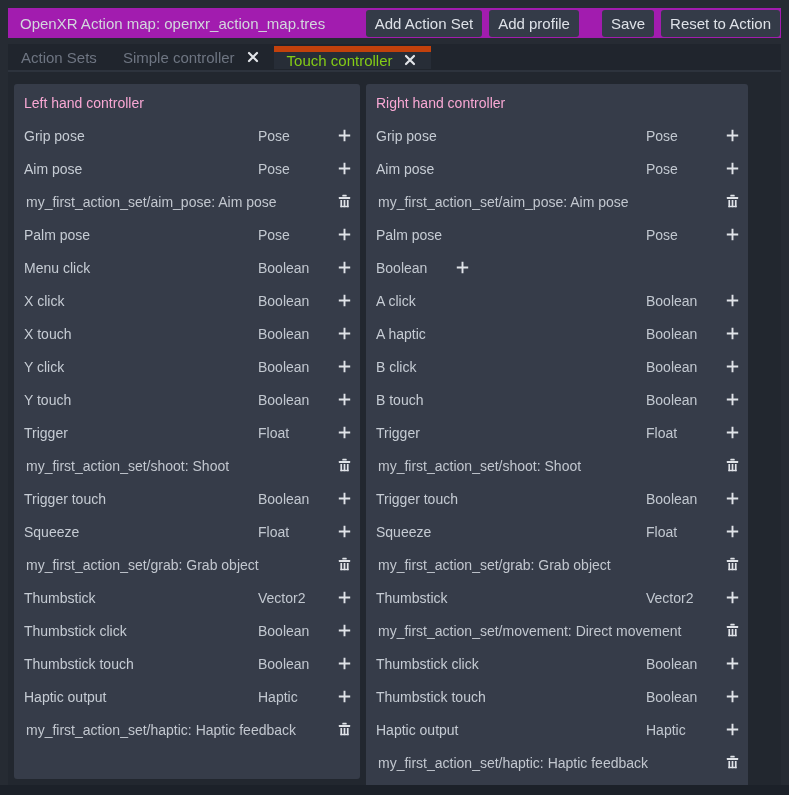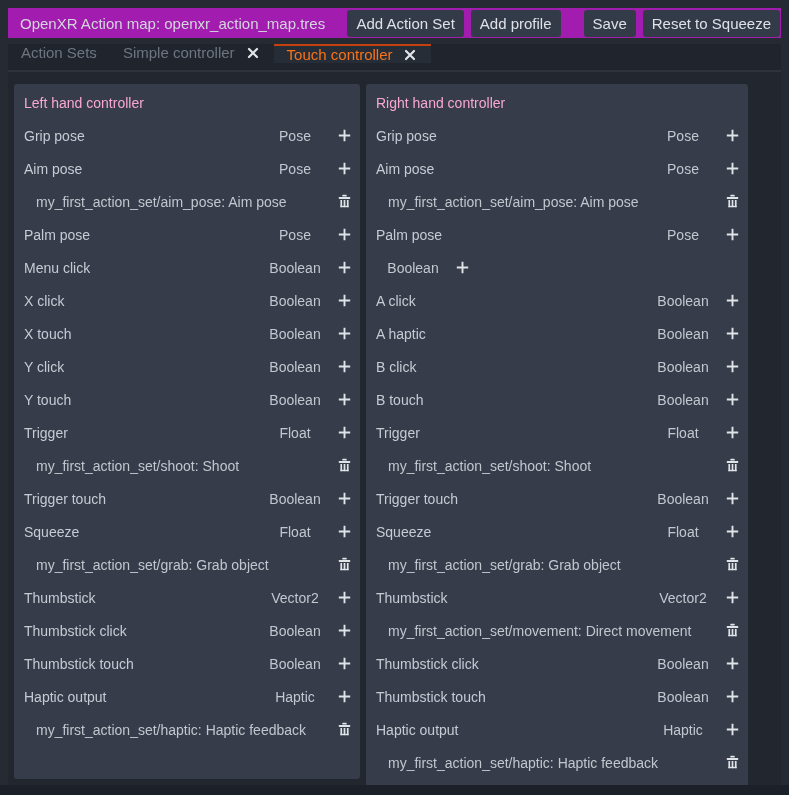--- a/index.html
+++ b/index.html
@@ -6,48 +6,48 @@
   body{background:#262b33;font-family:"Liberation Sans","DejaVu Sans",sans-serif;position:relative;
        -webkit-font-smoothing:antialiased;}
   .top-bar{position:absolute;left:8px;top:8px;width:773px;height:30px;background:#a21caf;
            display:flex;align-items:center;box-sizing:border-box;}
   .top-title{padding-left:12px;font-size:15px;color:#d3d7dd;white-space:nowrap;}
   .top-buttons{margin-left:auto;display:flex;gap:7px;align-items:center;padding-right:1px;}
   .tb-btn{height:27px;padding:0 9px;background:#343b48;color:#dee2e8;font-size:15px;
           font-family:inherit;border:none;border-radius:3px;white-space:nowrap;cursor:default;}
   .tb-btn.gap-before{margin-left:16px;}
   .tab-bar{position:absolute;left:8px;top:44px;width:773px;height:26px;background:#20252d;
-           display:flex;align-items:flex-start;}
+           display:flex;align-items:center;}
   .tab{display:flex;align-items:center;gap:10px;padding:0 13px;font-size:15px;color:#6e7582;
        box-sizing:border-box;white-space:nowrap;cursor:default;}
-  .tab.active{background:#272d37;border-top:2px solid #c2410c;color:#f97316;}
+  .tab.active{background:#272d37;border-top:6px solid #c2410c;color:#84cc16;}
   .tab-close{display:flex;align-items:center;justify-content:center;width:16px;height:16px;}
   .content{position:absolute;left:8px;top:70px;width:773px;height:715px;background:#22272f;
            border-top:2px solid #2d333d;box-sizing:border-box;}
   .panel{position:absolute;background:#363c49;border-radius:3px;padding-top:2px;box-sizing:border-box;}
   .panel-left{left:6px;top:12px;width:346px;height:695px;}
   .panel-right{left:358px;top:12px;width:382px;height:774px;}
   .row{height:33px;display:flex;align-items:center;padding:0 8px 0 10px;font-size:14px;color:#c6ccd4;}
-  .row.binding{padding-left:22px;color:#c2c7cf;}
+  .row.binding{padding-left:12px;color:#c2c7cf;}
   .panel-title-row{color:#f9a8d4;}
   .row-label{flex:1;white-space:nowrap;overflow:hidden;}
-  .row-type{width:74px;flex-shrink:0;text-align:center;margin-right:5px;color:#c2c8d0;white-space:nowrap;}
+  .row-type{width:74px;flex-shrink:0;text-align:left;margin-right:5px;color:#c2c8d0;white-space:nowrap;}
   .icon-slot{width:15px;height:15px;flex-shrink:0;display:flex;align-items:center;justify-content:center;cursor:default;}
   .bottom-strip{position:absolute;left:0;top:785px;width:789px;height:10px;background:#1c2129;}
 </style>
 </head>
 <body>
 
 <div class="top-bar">
   <div class="top-title">OpenXR Action map: openxr_action_map.tres</div>
   <div class="top-buttons" id="top-buttons">
       <button class="tb-btn">Add Action Set</button>
       <button class="tb-btn">Add profile</button>
       <button class="tb-btn gap-before">Save</button>
-      <button class="tb-btn">Reset to Squeeze</button>
+      <button class="tb-btn">Reset to Action</button>
     </div>
 </div>
 
 <div class="tab-bar" id="tab-bar">
     <div class="tab">
       <span>Action Sets</span>
     </div>
     <div class="tab">
       <span>Simple controller</span>
       <span class="tab-close">

